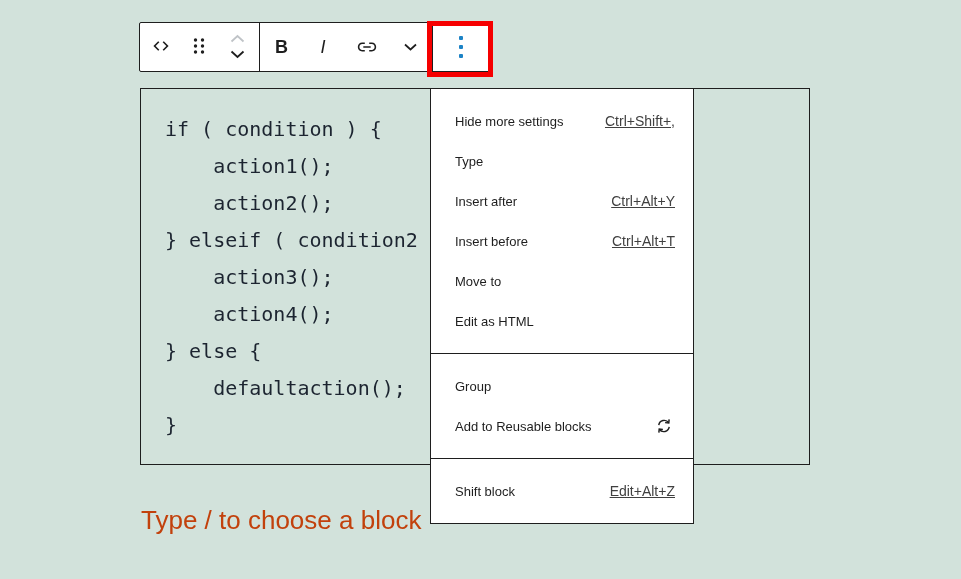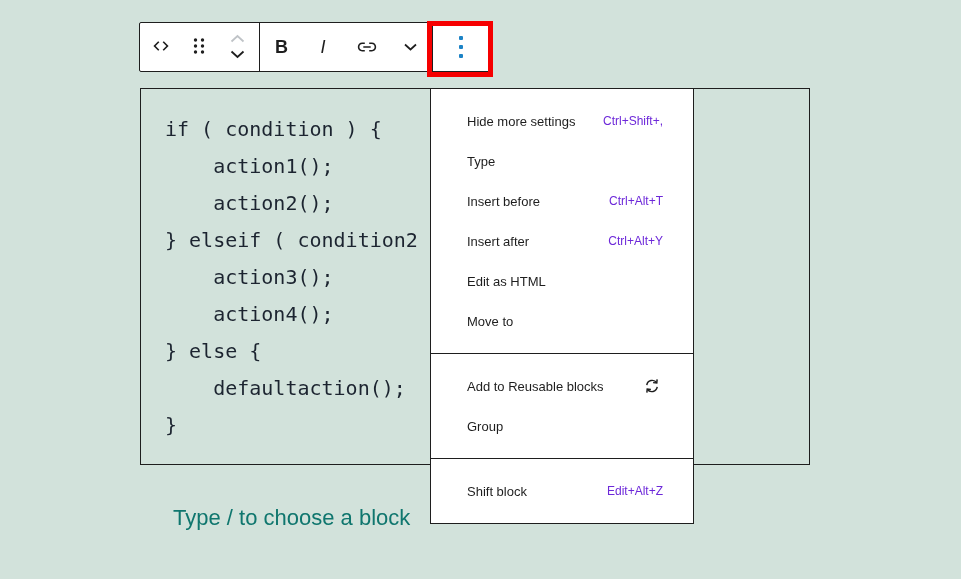--- a/index.html
+++ b/index.html
@@ -42,33 +42,33 @@
   }
   .code-line{
     font-family:"DejaVu Sans Mono",monospace;
     font-size:20px;line-height:37px;white-space:pre;color:#1c2430;
   }
   
   .menu{
     position:absolute;left:430px;top:88px;width:264px;
     background:#fff;border:1px solid #1e1e1e;box-sizing:border-box;z-index:10;
   }
-  .menu-section{padding:12px 12px;}
+  .menu-section{padding:12px 0;}
   .menu-section + .menu-section{border-top:1px solid #1e1e1e;}
   .menu-item{
     height:40px;display:flex;align-items:center;justify-content:space-between;
     padding:0 18px 0 24px;font-size:13px;cursor:pointer;background:#fff;
   }
   .mi-label{white-space:nowrap;}
-  .mi-shortcut{font-size:12px;color:#6d28d9;white-space:nowrap;}
+  .mi-shortcut{font-size:14px;color:#404040;white-space:nowrap;text-decoration:underline;}
   .mi-icon{display:flex;align-items:center;}
   
   .placeholder{
     position:absolute;left:141px;top:505px;
-    font-size:22px;color:#0f766e;cursor:text;margin-left:32px;
+    font-size:26px;color:#c2410c;cursor:text;
   }
 </style>
 </head>
 <body>
 
 <div class="toolbar">
   <div class="tb-group">
     <button class="tb-btn w-code">
       <span>
         <svg width="24" height="24" viewBox="0 0 24 24">
@@ -158,52 +158,52 @@
   <div class="menu-section">
     <div class="menu-item">
       <span class="mi-label">Hide more settings</span>
       <span class="mi-shortcut">Ctrl+Shift+,</span>
     </div>
     <div class="menu-item">
       <span class="mi-label">Type</span>
       <span class="mi-shortcut"></span>
     </div>
     <div class="menu-item">
+      <span class="mi-label">Insert after</span>
+      <span class="mi-shortcut">Ctrl+Alt+Y</span>
+    </div>
+    <div class="menu-item">
       <span class="mi-label">Insert before</span>
       <span class="mi-shortcut">Ctrl+Alt+T</span>
     </div>
     <div class="menu-item">
-      <span class="mi-label">Insert after</span>
-      <span class="mi-shortcut">Ctrl+Alt+Y</span>
+      <span class="mi-label">Move to</span>
+      <span class="mi-shortcut"></span>
     </div>
     <div class="menu-item">
       <span class="mi-label">Edit as HTML</span>
       <span class="mi-shortcut"></span>
     </div>
-    <div class="menu-item">
-      <span class="mi-label">Move to</span>
-      <span class="mi-shortcut"></span>
-    </div>
   </div>
   <div class="menu-section">
+    <div class="menu-item">
+      <span class="mi-label">Group</span>
+      <span class="mi-shortcut"></span>
+    </div>
     <div class="menu-item">
       <span class="mi-label">Add to Reusable blocks</span>
       <span class="mi-icon">
         <svg width="22" height="22" viewBox="0 0 24 24" fill="none" stroke="#1e1e1e" stroke-width="1.6">
           <path d="M6.3 11a6 6 0 0 1 10.8-2.6"></path>
           <path d="M17.6 4.7l-.4 4-4-.4"></path>
           <path d="M17.7 13a6 6 0 0 1-10.8 2.6"></path>
           <path d="M6.4 19.3l.4-4 4 .4"></path>
         </svg>
       </span>
     </div>
-    <div class="menu-item">
-      <span class="mi-label">Group</span>
-      <span class="mi-shortcut"></span>
-    </div>
   </div>
   <div class="menu-section">
     <div class="menu-item">
       <span class="mi-label">Shift block</span>
       <span class="mi-shortcut">Edit+Alt+Z</span>
     </div>
   </div>
 </div>
 
 <div class="placeholder">Type / to choose a block</div>

